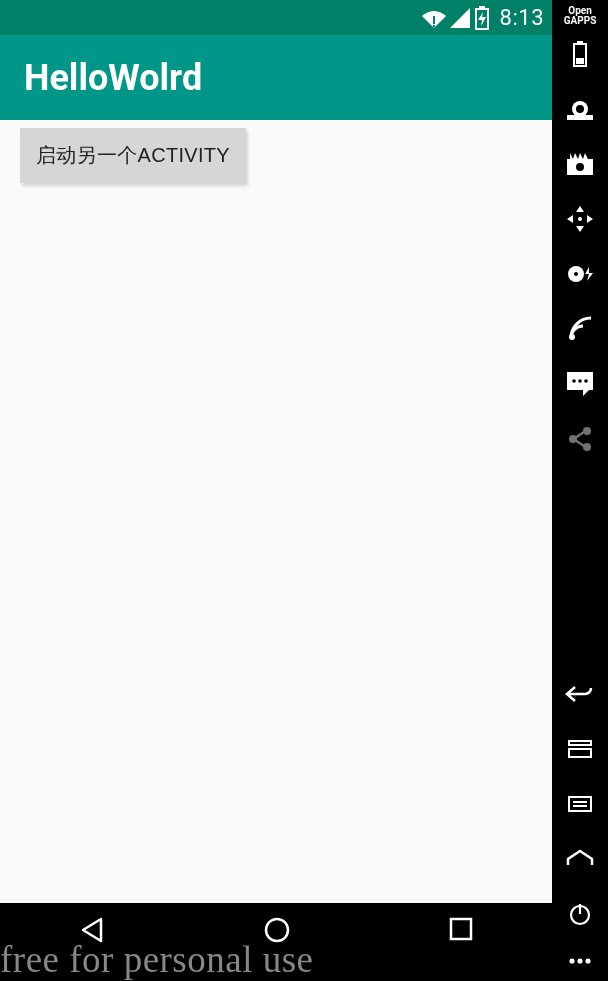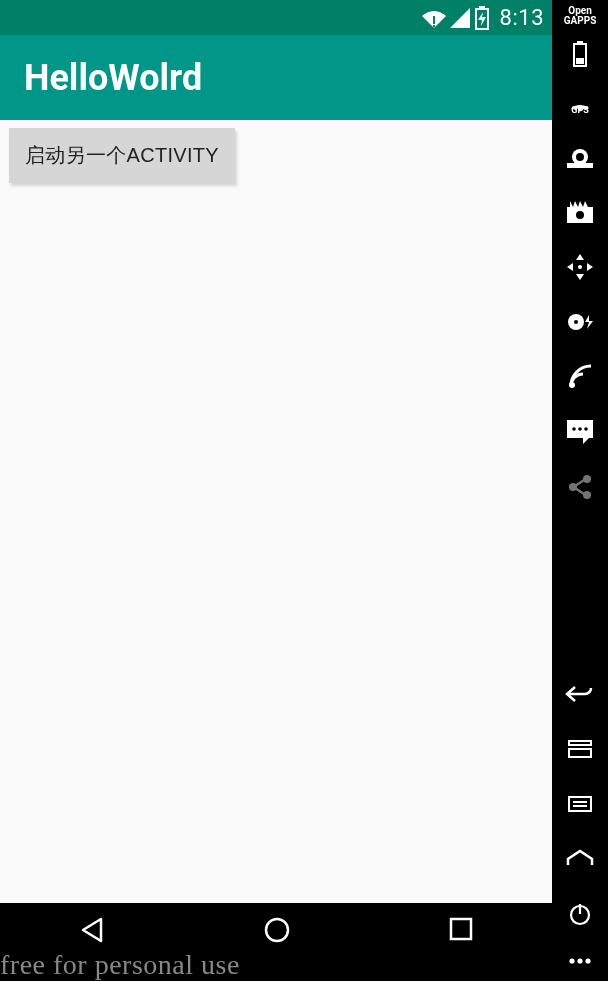--- a/index.html
+++ b/index.html
@@ -11,25 +11,25 @@
   .phone { position: absolute; left: 0; top: 0; width: 552px; height: 981px; display: flex; flex-direction: column; }
   
   .status-bar { background: #008066; height: 35px; display: flex; align-items: center; justify-content: flex-end; padding: 0 8px; gap: 4px; color: #fff; }
   .status-bar .time { font-size: 22px; font-weight: 400; margin-left: 6px; letter-spacing: 0.5px; }
   .status-bar svg { display: block; }
   
   .app-bar { background: #009688; height: 85px; display: flex; align-items: center; padding: 0 24px; }
   .app-bar .title { color: #fff; font-size: 36px; font-weight: 700; }
   
   .content { flex: 1; background: #fafafa; position: relative; }
-  .btn { position: absolute; left: 9px; top: 8px; background: #d6d6d6; border: none; padding: 14px 16px; font-size: 20px; font-weight: 500; color: #222; letter-spacing: 0.3px; box-shadow: 2px 3px 3px rgba(0,0,0,0.15); cursor: pointer; }
+  .btn { position: absolute; left: 20px; top: 8px; background: #d6d6d6; border: none; padding: 14px 16px; font-size: 20px; font-weight: 500; color: #222; letter-spacing: 0.3px; box-shadow: 2px 3px 3px rgba(0,0,0,0.15); cursor: pointer; }
   
   .nav-bar { background: #000; height: 78px; display: flex; align-items: flex-start; justify-content: space-around; padding-top: 12px; position: relative; }
   .nav-bar svg { display: block; }
-  .watermark { position: absolute; left: 0; bottom: 0; color: #888; font-size: 28px; font-family: Georgia, serif; letter-spacing: 0.5px; }
+  .watermark { position: absolute; left: 0; bottom: 0; color: #888; font-size: 37px; font-family: Georgia, serif; letter-spacing: 0.5px; }
   
   
   .sidebar { position: absolute; right: 0; top: 0; width: 56px; height: 981px; background: #000; display: flex; flex-direction: column; align-items: center; color: #fff; }
   .sidebar .tool { width: 56px; height: 55px; display: flex; align-items: center; justify-content: center; cursor: pointer; }
   .sidebar .tool svg { display: block; }
   .sidebar .spacer { flex: 1; }
   .sidebar .open-gapps { margin-top: 6px; font-size: 10px; line-height: 10px; text-align: center; font-weight: 700; cursor: pointer; }
   .sidebar .gps-label { font-size: 9px; font-weight: 700; margin-top: -6px; text-align: center; }
   
 </style>
@@ -100,28 +100,20 @@
     </div>
 
     <div class="tool">
       <svg width="16" height="28" viewBox="0 0 16 28">
           <rect x="2" y="4" width="12" height="22" fill="none" stroke="#fff" stroke-width="2"></rect>
           <rect x="5" y="1" width="6" height="3" fill="#fff"></rect>
           <rect x="4" y="18" width="8" height="6" fill="#fff"></rect>
         </svg>
     </div>
 
-    <div class="tool" style="flex-direction:column;height:48px">
-      <svg width="24" height="16" viewBox="0 0 24 16">
-          <path fill="none" stroke="#fff" stroke-width="2" d="M4 14 A12 12 0 0 1 20 14"></path>
-          <path fill="none" stroke="#fff" stroke-width="2" d="M7 14 A7 7 0 0 1 17 14"></path>
-          <circle cx="12" cy="14" r="2" fill="#fff"></circle>
-        </svg>
-      <div class="gps-label">GPS</div>
-    </div>
 
     <div class="tool">
       <svg width="26" height="22" viewBox="0 0 26 22">
           <circle cx="13" cy="11" r="8" fill="#fff"></circle>
           <circle cx="13" cy="11" r="4" fill="#000"></circle>
           <rect x="0" y="17" width="26" height="5" fill="#fff"></rect>
         </svg>
     </div>
 
     <div class="tool">

